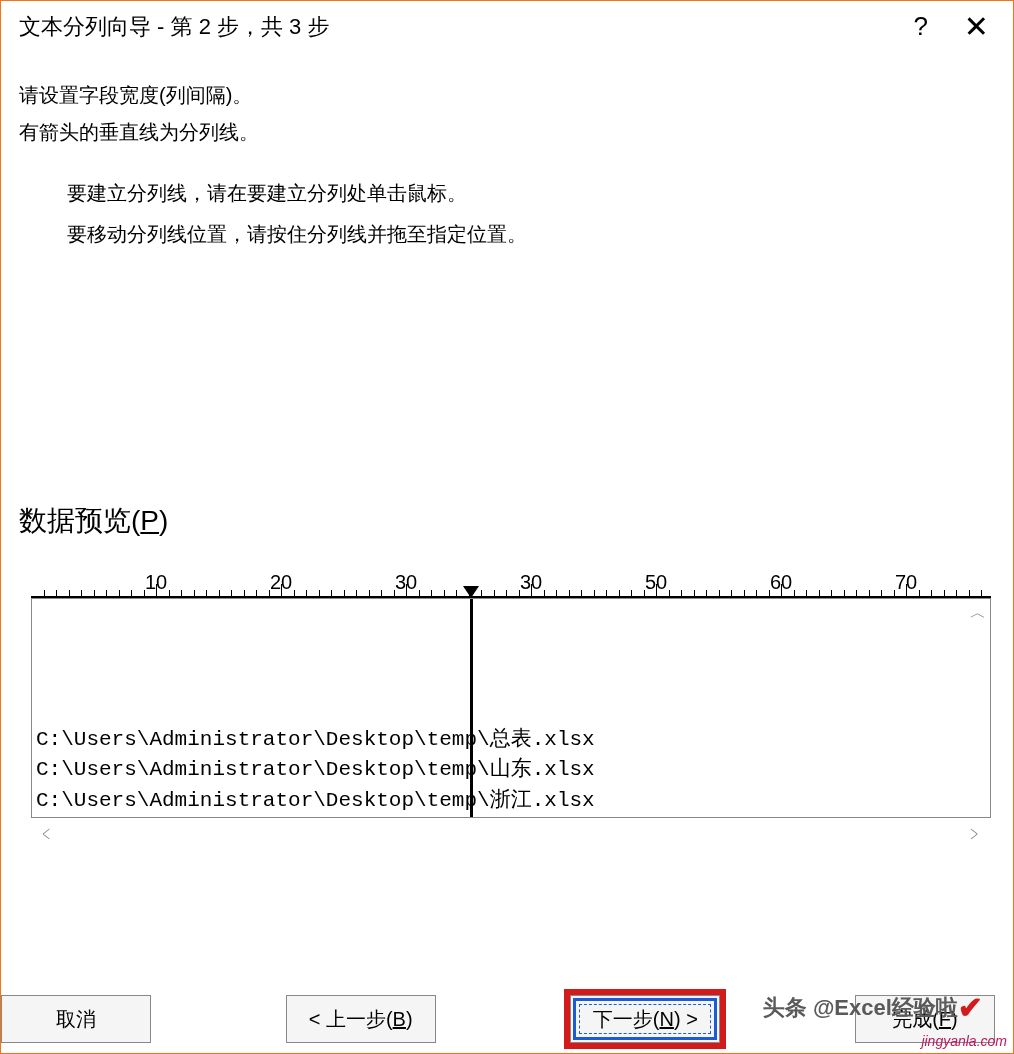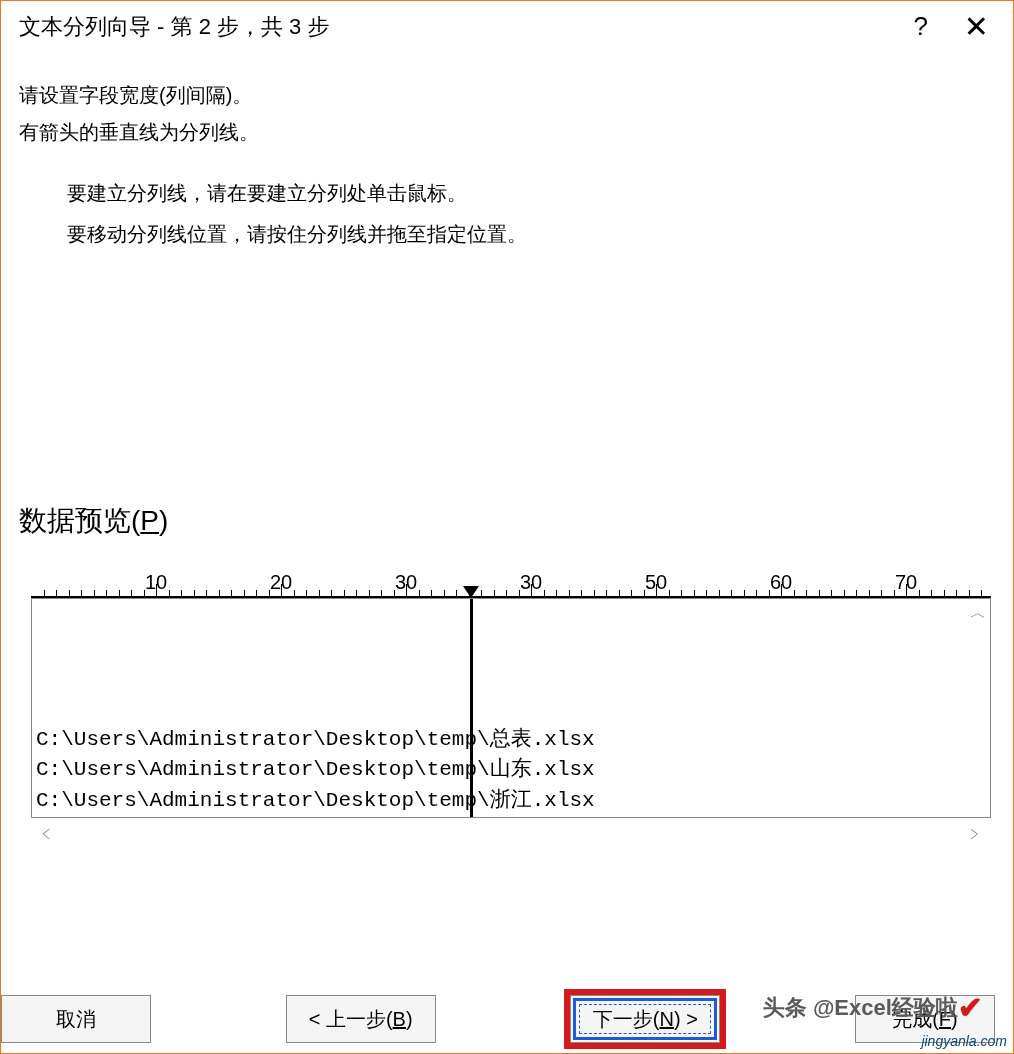--- a/index.html
+++ b/index.html
@@ -190,21 +190,21 @@
   .watermark .red-check {
     color: #d31b1b;
     font-size: 30px;
     vertical-align: -3px;
   }
   .watermark-url {
     position: absolute;
     right: 6px;
     bottom: 4px;
     font-size: 14px;
-    color: #0c4a6e;
+    color: #be185d;
     font-style: italic;
     pointer-events: none;
   }
   .vscroll-up {
     position: absolute;
     right: 4px;
     top: 4px;
     font-size: 16px;
     color: #888;
   }

